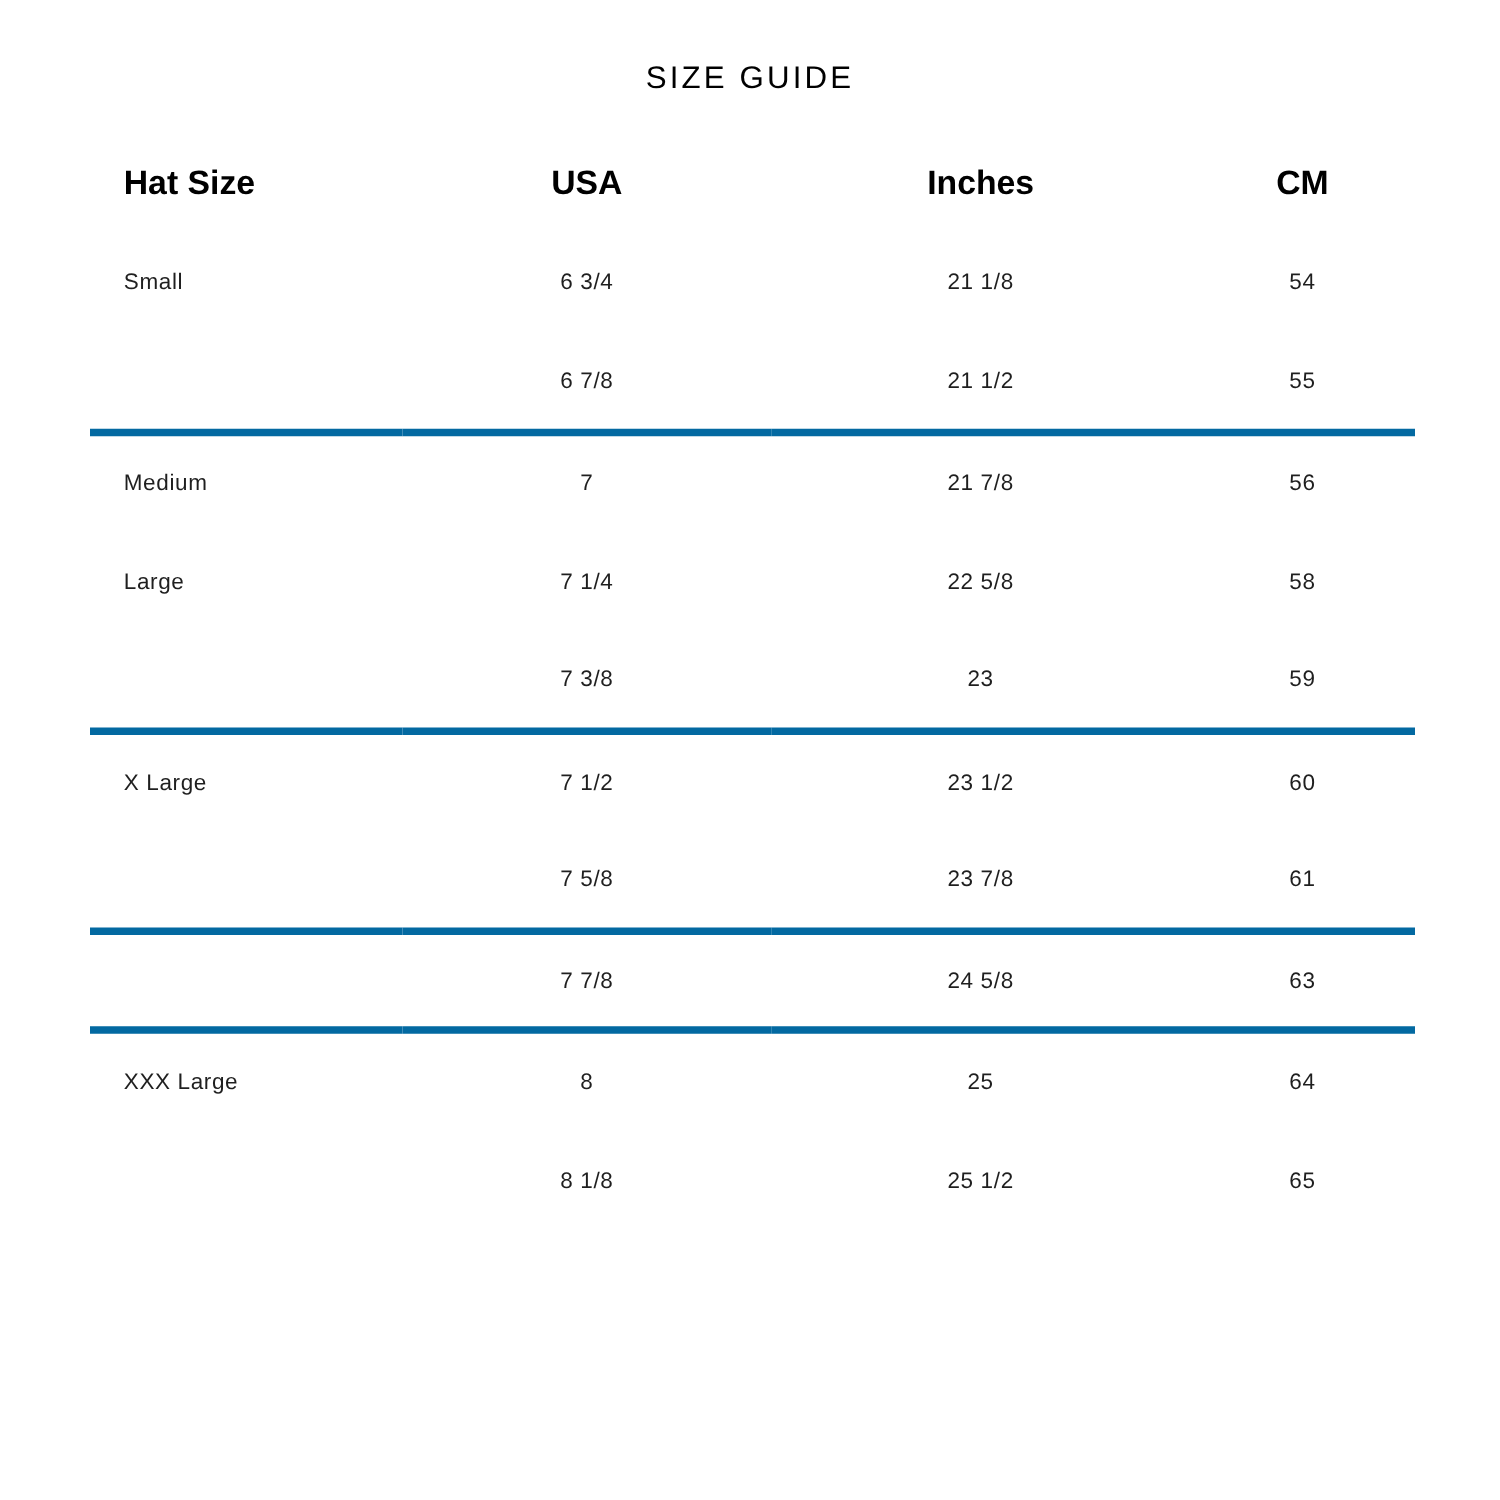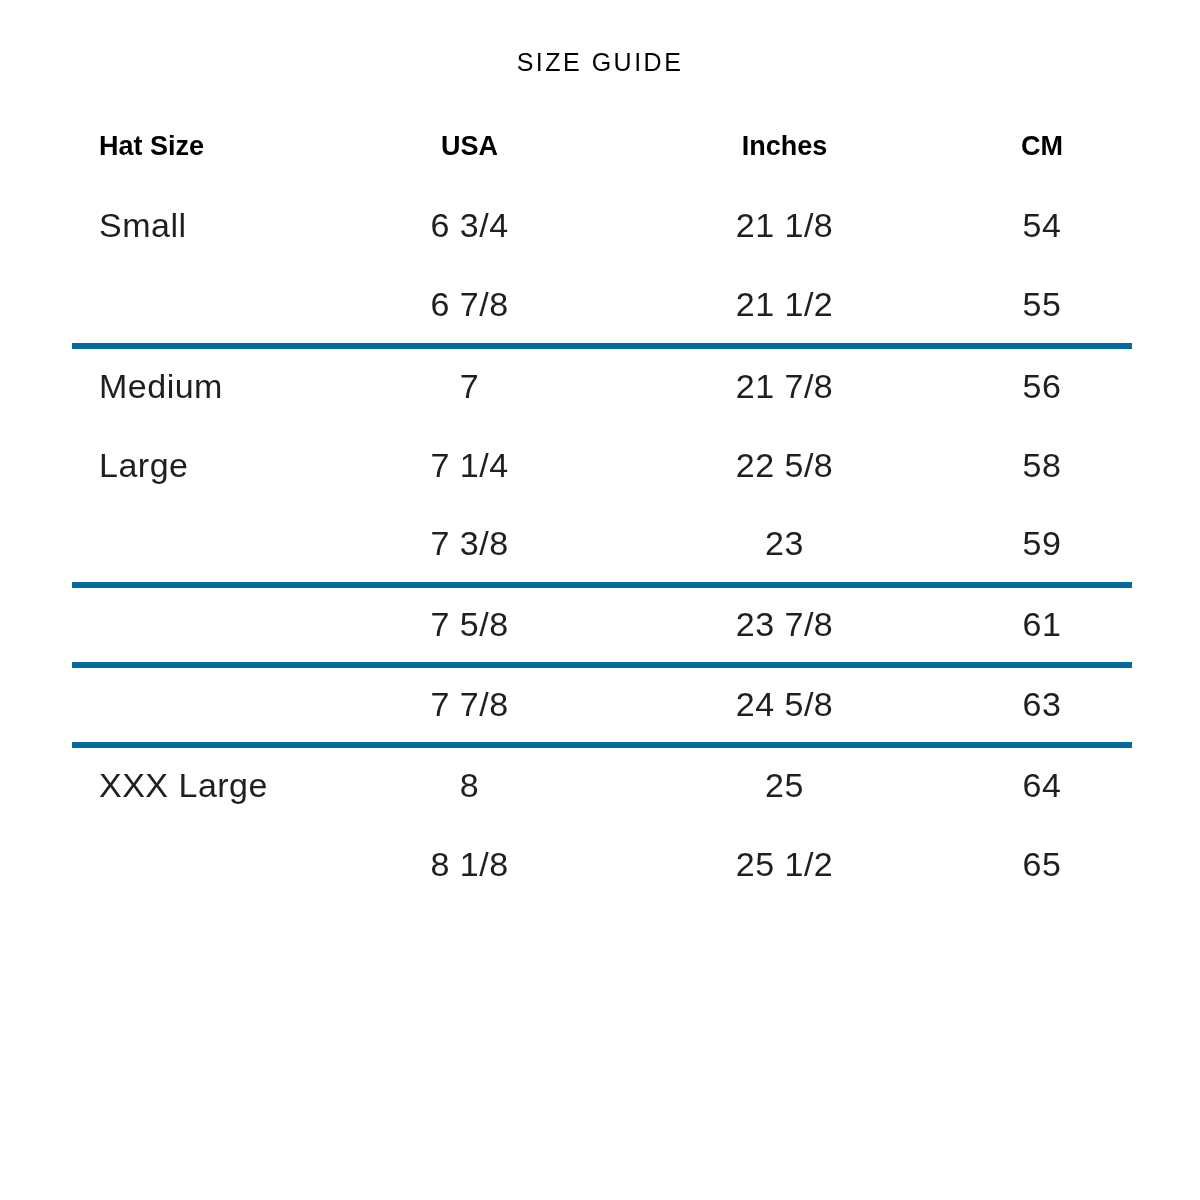--- a/index.html
+++ b/index.html
@@ -44,21 +44,21 @@
     white-space: nowrap;
   }
   thead tr { height: 80px; }
   tbody tr { height: 79.8px; }
   th {
     font-size: 27px;
     font-weight: 700;
     color: #000000;
   }
   td {
-    font-size: 34px;
+    font-size: 18px;
     font-weight: 300;
     letter-spacing: 0.5px;
     color: #1f1f1f;
   }
   th.col-hat, td.col-hat {
     text-align: left;
     padding-left: 27px;
   }
   tr.group-end td {
     border-bottom: 6px solid #0369a1;
@@ -108,20 +108,26 @@
         <td>7 1/4</td>
         <td>22 5/8</td>
         <td>58</td>
       </tr>
       <tr class="group-end">
         <td class="col-hat"></td>
         <td>7 3/8</td>
         <td>23</td>
         <td>59</td>
       </tr>
+      <tr>
+        <td class="col-hat">X Large</td>
+        <td>7 1/2</td>
+        <td>23 1/2</td>
+        <td>60</td>
+      </tr>
       <tr class="group-end">
         <td class="col-hat"></td>
         <td>7 5/8</td>
         <td>23 7/8</td>
         <td>61</td>
       </tr>
       <tr class="group-end">
         <td class="col-hat"></td>
         <td>7 7/8</td>
         <td>24 5/8</td>

